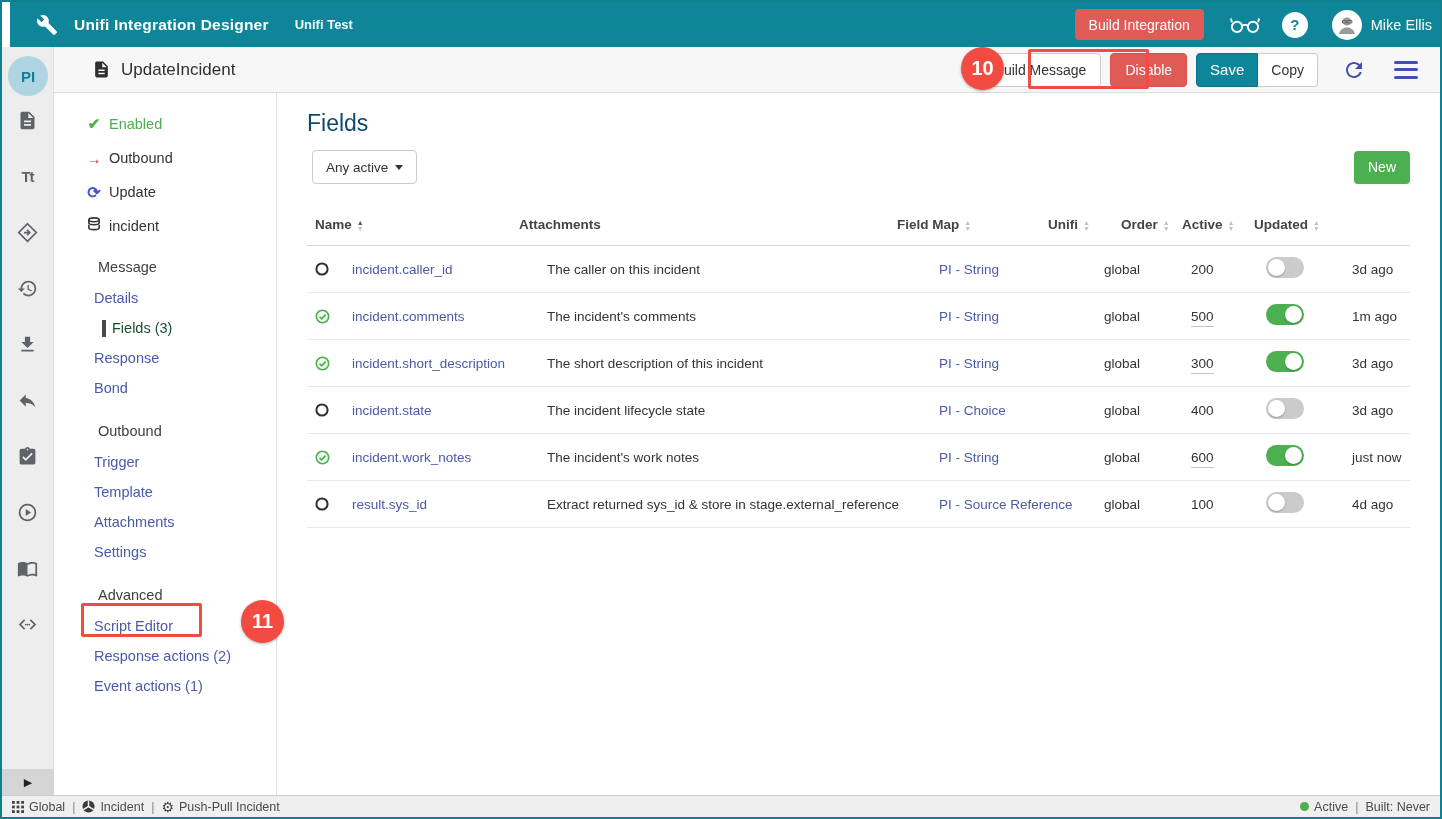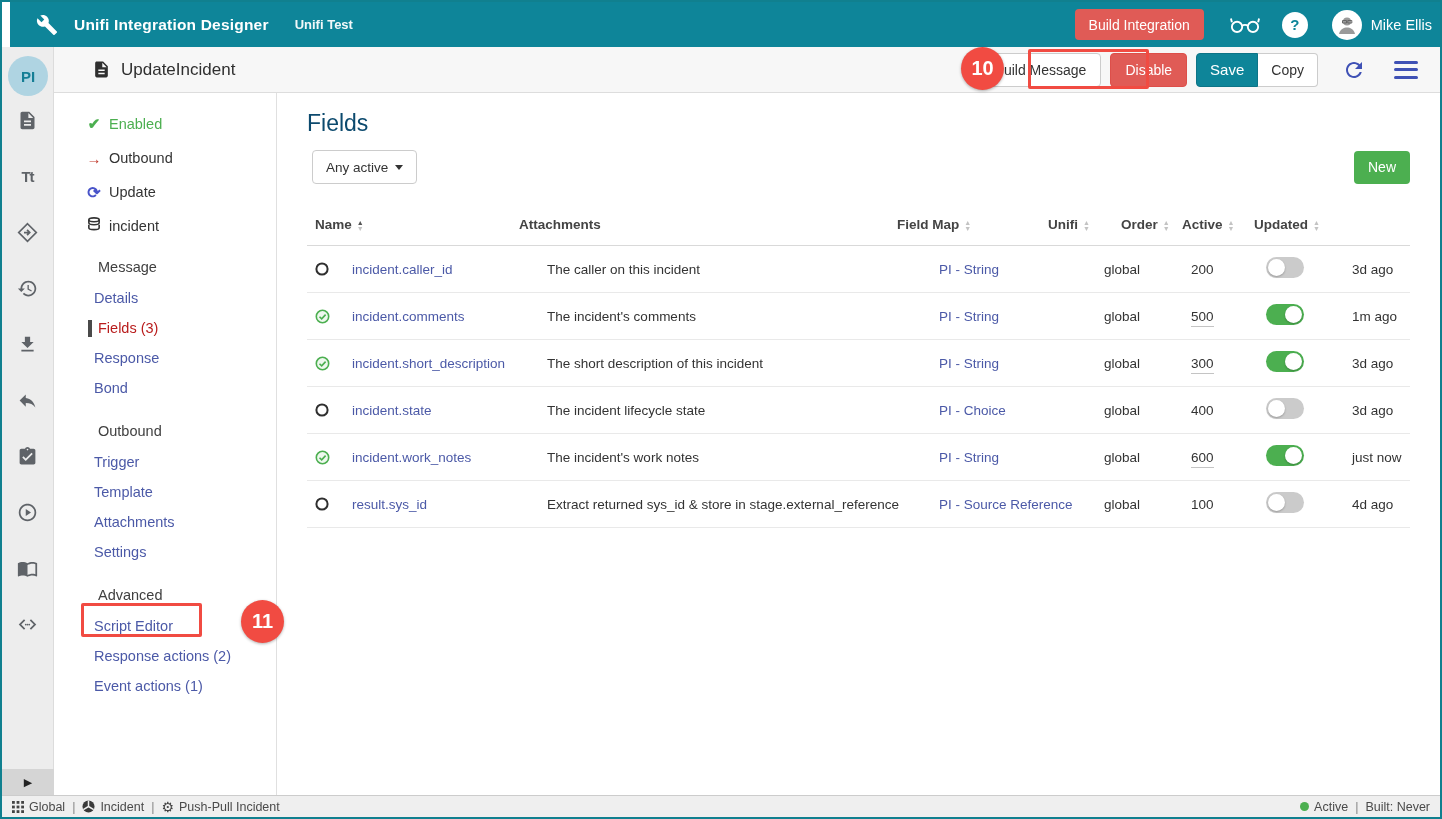--- a/index.html
+++ b/index.html
@@ -62,21 +62,21 @@
   .sidenav { position:absolute; left:52px; top:91px; width:223px; bottom:22px; background:#fff;
     border-right:1px solid #e0e0e0; padding-top:14px; font-size:14.5px; z-index:1; }
   .status-item { height:34px; display:flex; align-items:center; padding-left:30px; color:#333; }
   .status-item .s-ic { width:20px; margin-right:5px; text-align:center; font-size:15px; }
   .status-item.green-text { color:#4CAF50; }
   .nav-section-title { margin-top:8px; height:32px; display:flex; align-items:center;
     padding-left:44px; color:#404040; }
   .nav-section-title.gap { margin-top:12px; }
   .nav-link { height:30px; display:flex; align-items:center; padding-left:40px;
     color:#4B59A7; cursor:pointer; }
-  .nav-link.active { color:#b91c1c; padding-left:34px; cursor:default; }
+  .nav-link.active { color:#14532d; padding-left:48px; cursor:default; }
   .nav-link.active .active-bar { width:4px; height:17px; background:#4a4a4a; margin-right:6px; }
   
   .main { position:absolute; left:275px; top:91px; right:0; bottom:22px; background:#fff; overflow:hidden; }
   .main h1 { font-size:23px; color:#0c4a6e; font-weight:500; margin:17px 0 0 30px; }
   .controls { display:flex; align-items:center; margin:13px 30px 0 30px; }
   .search-group { display:flex; border:1px solid #ccc; border-radius:4px; height:34px; overflow:hidden; background:#fff; }
   .search-group input { width:174px; border:none; outline:none; padding:0 11px; font-size:13.5px;
     font-family:inherit; color:#333; }
   .search-group input::placeholder { color:#9b9b9b; }
   .search-btn { width:38px; border-left:1px solid #ccc; background:#fff; display:flex;

